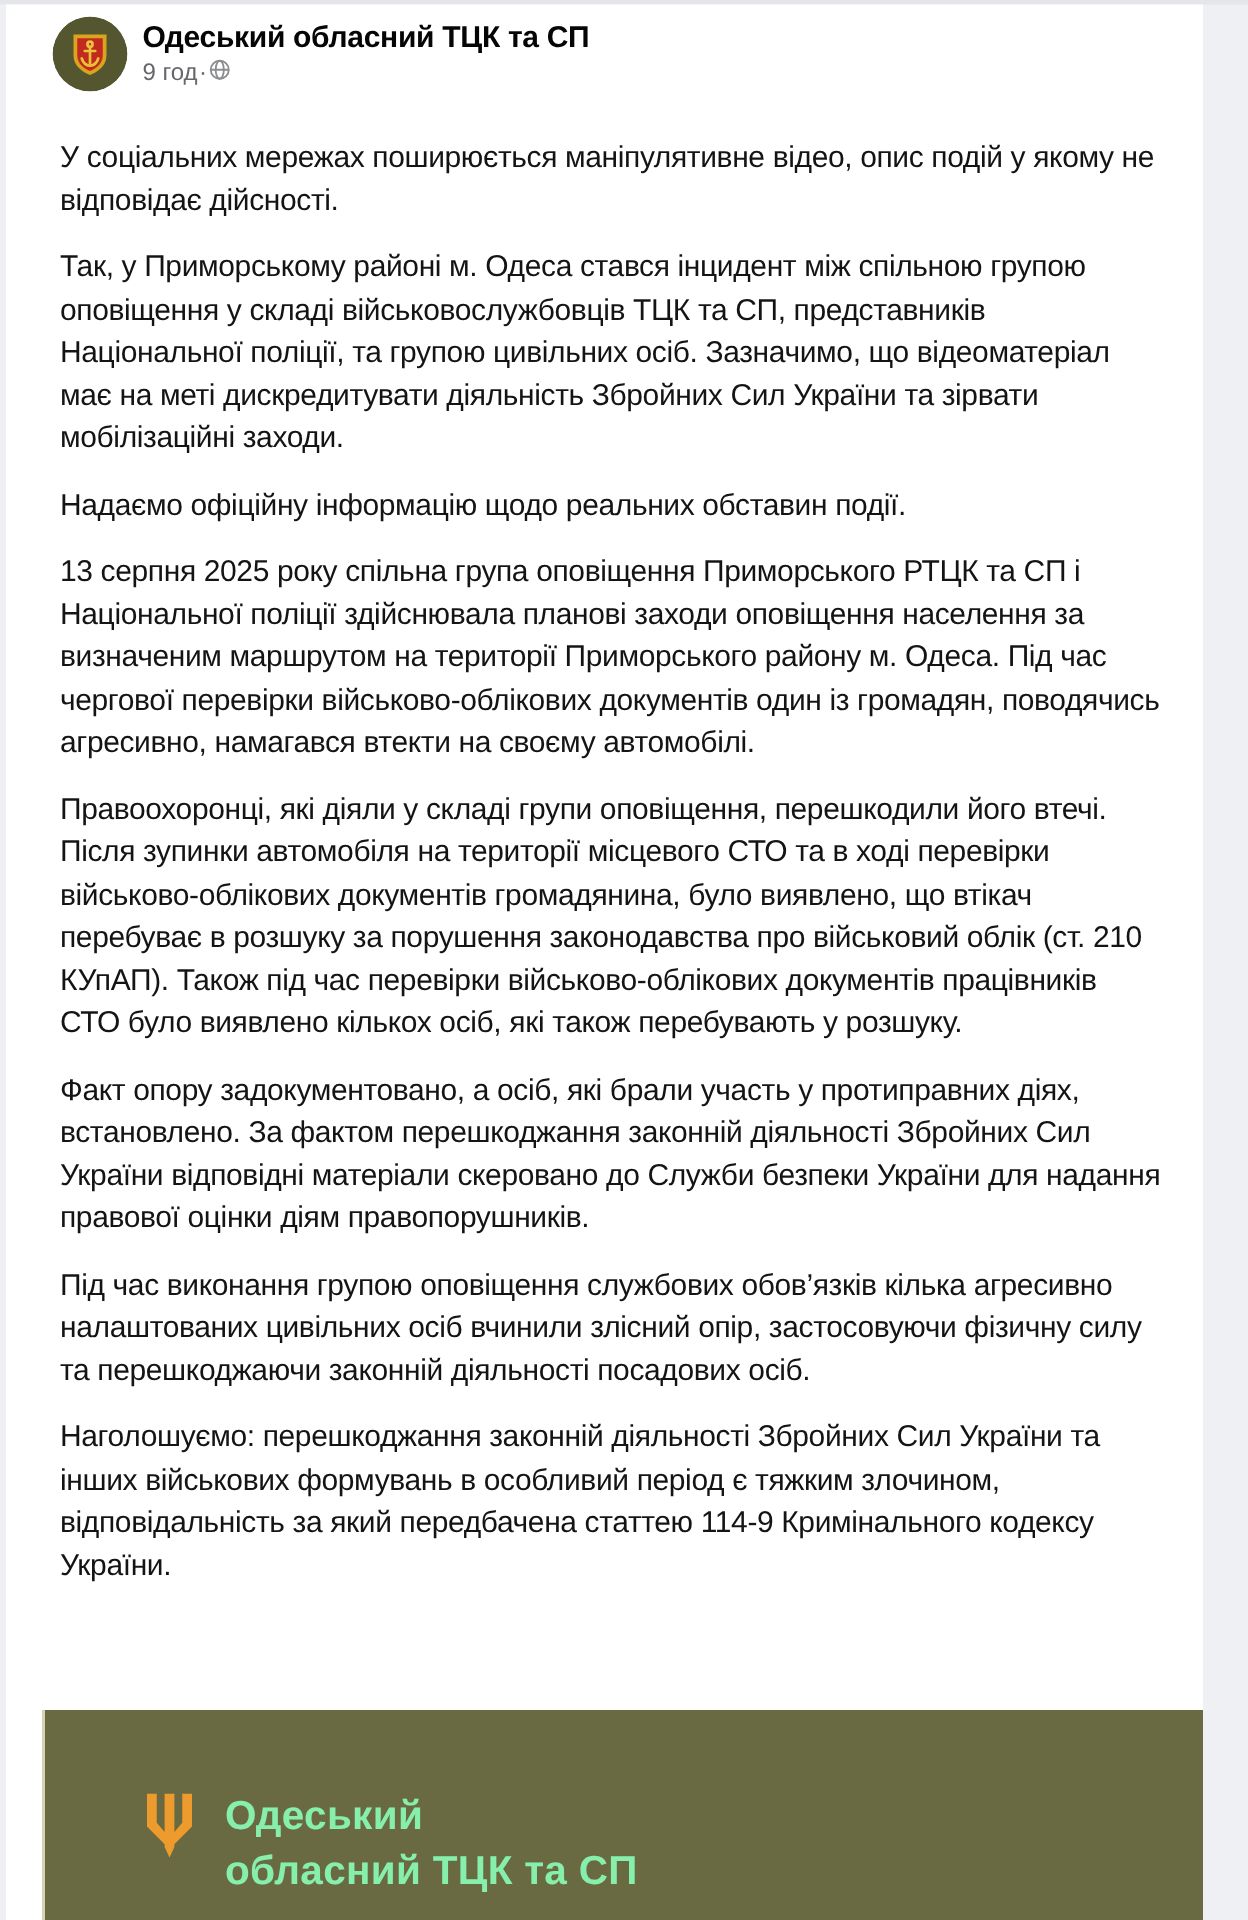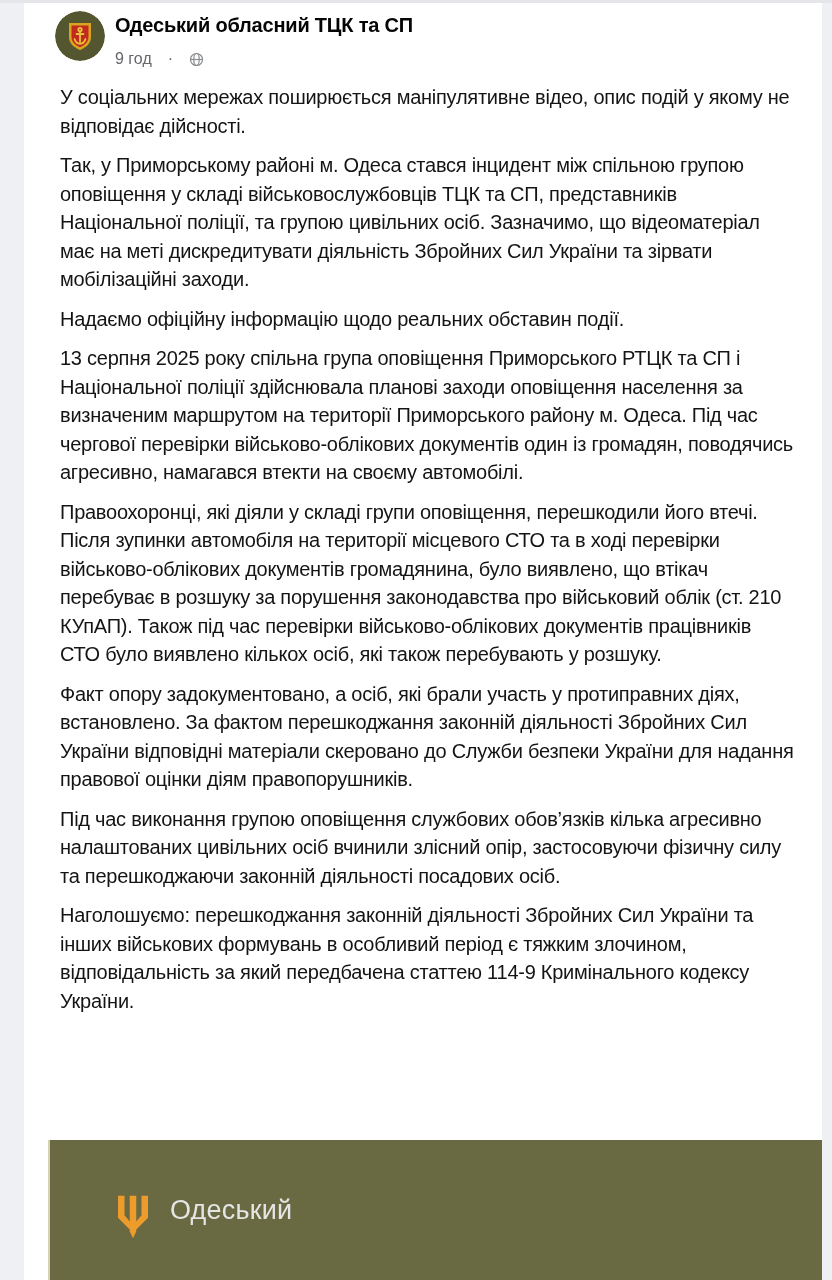--- a/index.html
+++ b/index.html
@@ -5,63 +5,63 @@
   html,body{margin:0;padding:0;}
   body{
     width:832px;height:1280px;
     background:#eef0f4;
     font-family:"Liberation Sans","DejaVu Sans",sans-serif;
     position:relative;overflow:hidden;
   }
   .viewport{position:absolute;inset:0;}
   .edge-top{position:absolute;left:0;top:0;right:0;height:3px;background:#e4e6ea;}
   .card{
-    position:absolute;left:24px;top:3px;width:798px;bottom:0;
+    position:absolute;left:4px;top:3px;width:798px;bottom:0;
     background:#ffffff;
   }
   
   .post-header{
     display:flex;align-items:flex-start;
     padding:8px 16px 4px 31px;
   }
   .avatar{
     width:50px;height:50px;border-radius:50%;
     flex:0 0 auto;display:block;cursor:pointer;
   }
   .header-meta{margin-left:10px;padding-top:2px;}
   .author-name{
     font-size:20px;font-weight:bold;color:#050505;
     letter-spacing:-0.2px;line-height:24px;cursor:pointer;
   }
   .meta-row{
-    display:flex;align-items:center;gap:16px;
-    margin-top:12px;color:#65676b;font-size:16px;line-height:20px;
+    display:flex;gap:1px;
+    margin-top:2px;color:#65676b;font-size:16px;line-height:20px;
   }
   .globe{display:inline-block;vertical-align:middle;}
   
   .post-body{
     padding:10px 26px 0 36px;
     color:#141414;
     font-size:20px;line-height:28.5px;letter-spacing:-0.25px;
   }
-  .post-body p{margin:0 0 11px 0;}
+  .post-body p{margin:16px 0 11px 0;}
   
   .banner{
     position:absolute;left:24px;right:0;bottom:0;height:140px;
     background:#6a6a42;
     border-left:2px solid #d8d2b4;
     cursor:pointer;
   }
   .banner-inner{
     position:absolute;left:68px;top:52px;
     display:flex;align-items:flex-start;gap:22px;
   }
   .tryzub{display:block;margin-top:3px;}
   .banner-text{
-    color:#e5e5e5;font-weight:normal;font-size:27px;line-height:37px;
+    color:#86efac;font-weight:bold;font-size:27px;line-height:37px;
     letter-spacing:0.2px;
   }
 </style>
 </head>
 <body>
 
 <div class="viewport">
   <div class="edge-top"></div>
 
   <div class="card">
@@ -105,18 +105,19 @@
       <p>Наголошуємо: перешкоджання законній діяльності Збройних Сил України та інших військових формувань в особливий період є тяжким злочином, відповідальність за який передбачена статтею 114-9 Кримінального кодексу України.</p>
     </div>
 
     <div class="banner">
       <div class="banner-inner">
         <svg class="tryzub" width="30" height="44" viewBox="0 0 24 34">
           <path fill="#ee9b2d" d="M0 0 H5.2 V15.5 L9.4 20.5 V0 H14.6 V20.5 L18.8 15.5 V0 H24 V17.5 L14.6 27 V28.5 L12 34 L9.4 28.5 V27 L0 17.5 Z"></path>
         </svg>
         <div class="banner-text">
           <div>Одеський</div>
+          <div>обласний ТЦК та СП</div>
         </div>
       </div>
     </div>
 
   </div>
 </div>
 
 </body></html>

